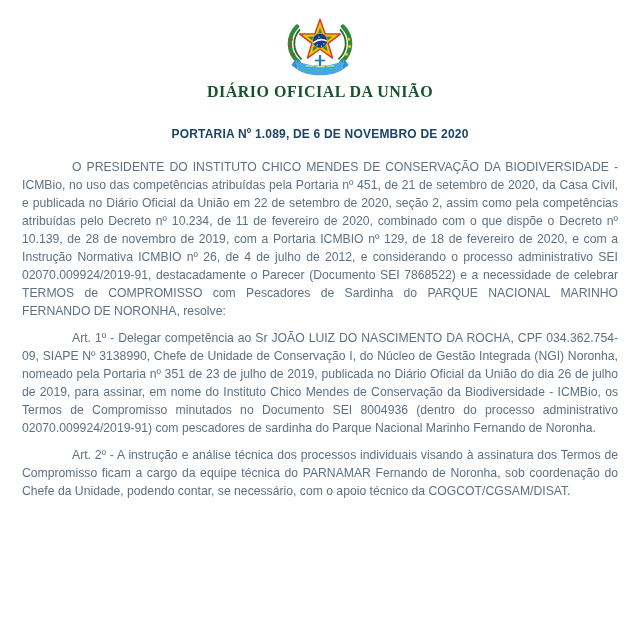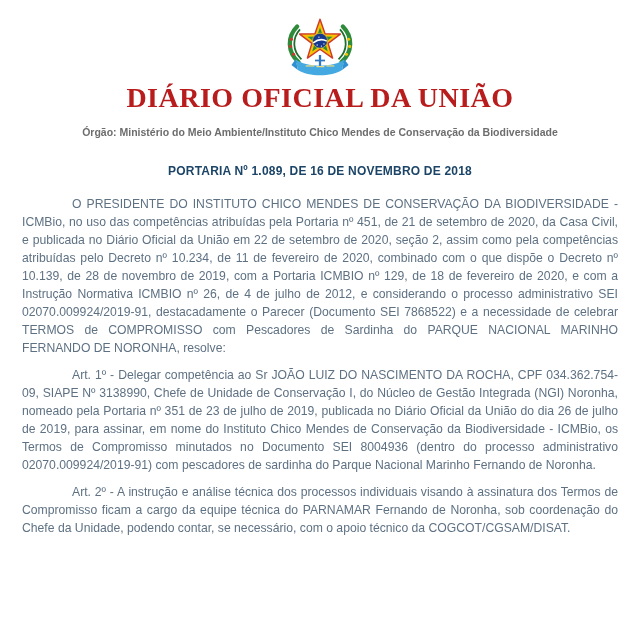--- a/index.html
+++ b/index.html
@@ -21,23 +21,23 @@
   .masthead {
     text-align: center;
   }
   .coat {
     display: block;
     margin: 0 auto;
   }
   .gazette-title {
     font-family: "Liberation Serif", serif;
     font-weight: bold;
-    font-size: 28px;
+    font-size: 16px;
     letter-spacing: 0.5px;
-    color: #b91c1c;
+    color: #14532d;
     margin: 5px 0 12px 0;
     line-height: 1.1;
   }
   .pub-info {
     font-size: 10.5px;
     color: #9a9a9a;
     margin-top: 6px;
     line-height: 1.2;
   }
   .organ-line {
@@ -104,24 +104,23 @@
       <path d="M36 66 L30 74 L39 81 Z" fill="#2f8fd0"></path>
       <path d="M104 66 L110 74 L101 81 Z" fill="#2f8fd0"></path>
       <rect x="50" y="74.5" width="12" height="1.6" fill="#f9e27a"></rect>
       <rect x="65" y="75.5" width="11" height="1.6" fill="#f9e27a"></rect>
       <rect x="79" y="74.5" width="11" height="1.6" fill="#f9e27a"></rect>
     </svg>
 
     <h1 class="gazette-title">DIÁRIO OFICIAL DA UNIÃO</h1>
 
 
-    <div class="organ-line">Órgão: Ministério do Meio Ambiente/Instituto Chico Mendes de Conservação da Biodiversidade</div>
   </div>
 
-  <h2 class="portaria-heading">PORTARIA Nº 1.089, DE 16 DE NOVEMBRO DE 2018</h2>
+  <h2 class="portaria-heading">PORTARIA Nº 1.089, DE 6 DE NOVEMBRO DE 2020</h2>
 
   <div class="doc-body">
     <p class="para">O PRESIDENTE DO INSTITUTO CHICO MENDES DE CONSERVAÇÃO DA BIODIVERSIDADE - ICMBio, no uso das competências atribuídas pela Portaria nº 451, de 21 de setembro de 2020, da Casa Civil, e publicada no Diário Oficial da União em 22 de setembro de 2020, seção 2, assim como pela competências atribuídas pelo Decreto nº 10.234, de 11 de fevereiro de 2020, combinado com o que dispõe o Decreto nº 10.139, de 28 de novembro de 2019, com a Portaria ICMBIO nº 129, de 18 de fevereiro de 2020, e com a Instrução Normativa ICMBIO nº 26, de 4 de julho de 2012, e considerando o processo administrativo SEI 02070.009924/2019-91, destacadamente o Parecer (Documento SEI 7868522) e a necessidade de celebrar TERMOS de COMPROMISSO com Pescadores de Sardinha do PARQUE NACIONAL MARINHO FERNANDO DE NORONHA, resolve:</p>
     <p class="para">Art. 1º - Delegar competência ao Sr JOÃO LUIZ DO NASCIMENTO DA ROCHA, CPF 034.362.754-09, SIAPE Nº 3138990, Chefe de Unidade de Conservação I, do Núcleo de Gestão Integrada (NGI) Noronha, nomeado pela Portaria nº 351 de 23 de julho de 2019, publicada no Diário Oficial da União do dia 26 de julho de 2019, para assinar, em nome do Instituto Chico Mendes de Conservação da Biodiversidade - ICMBio, os Termos de Compromisso minutados no Documento SEI 8004936 (dentro do processo administrativo 02070.009924/2019-91) com pescadores de sardinha do Parque Nacional Marinho Fernando de Noronha.</p>
     <p class="para">Art. 2º - A instrução e análise técnica dos processos individuais visando à assinatura dos Termos de Compromisso ficam a cargo da equipe técnica do PARNAMAR Fernando de Noronha, sob coordenação do Chefe da Unidade, podendo contar, se necessário, com o apoio técnico da COGCOT/CGSAM/DISAT.</p>
 
   </div>
 
 </div>
 

